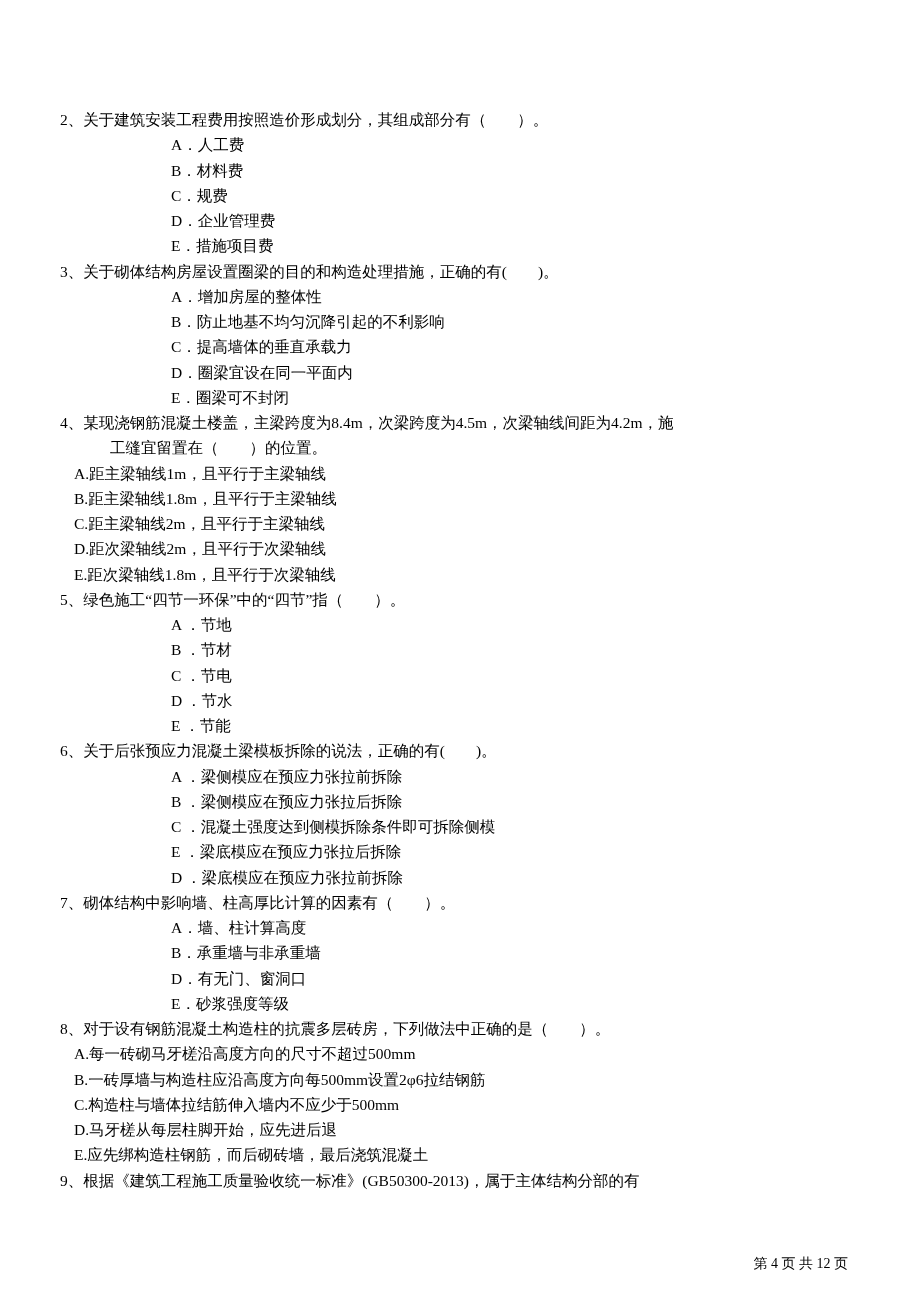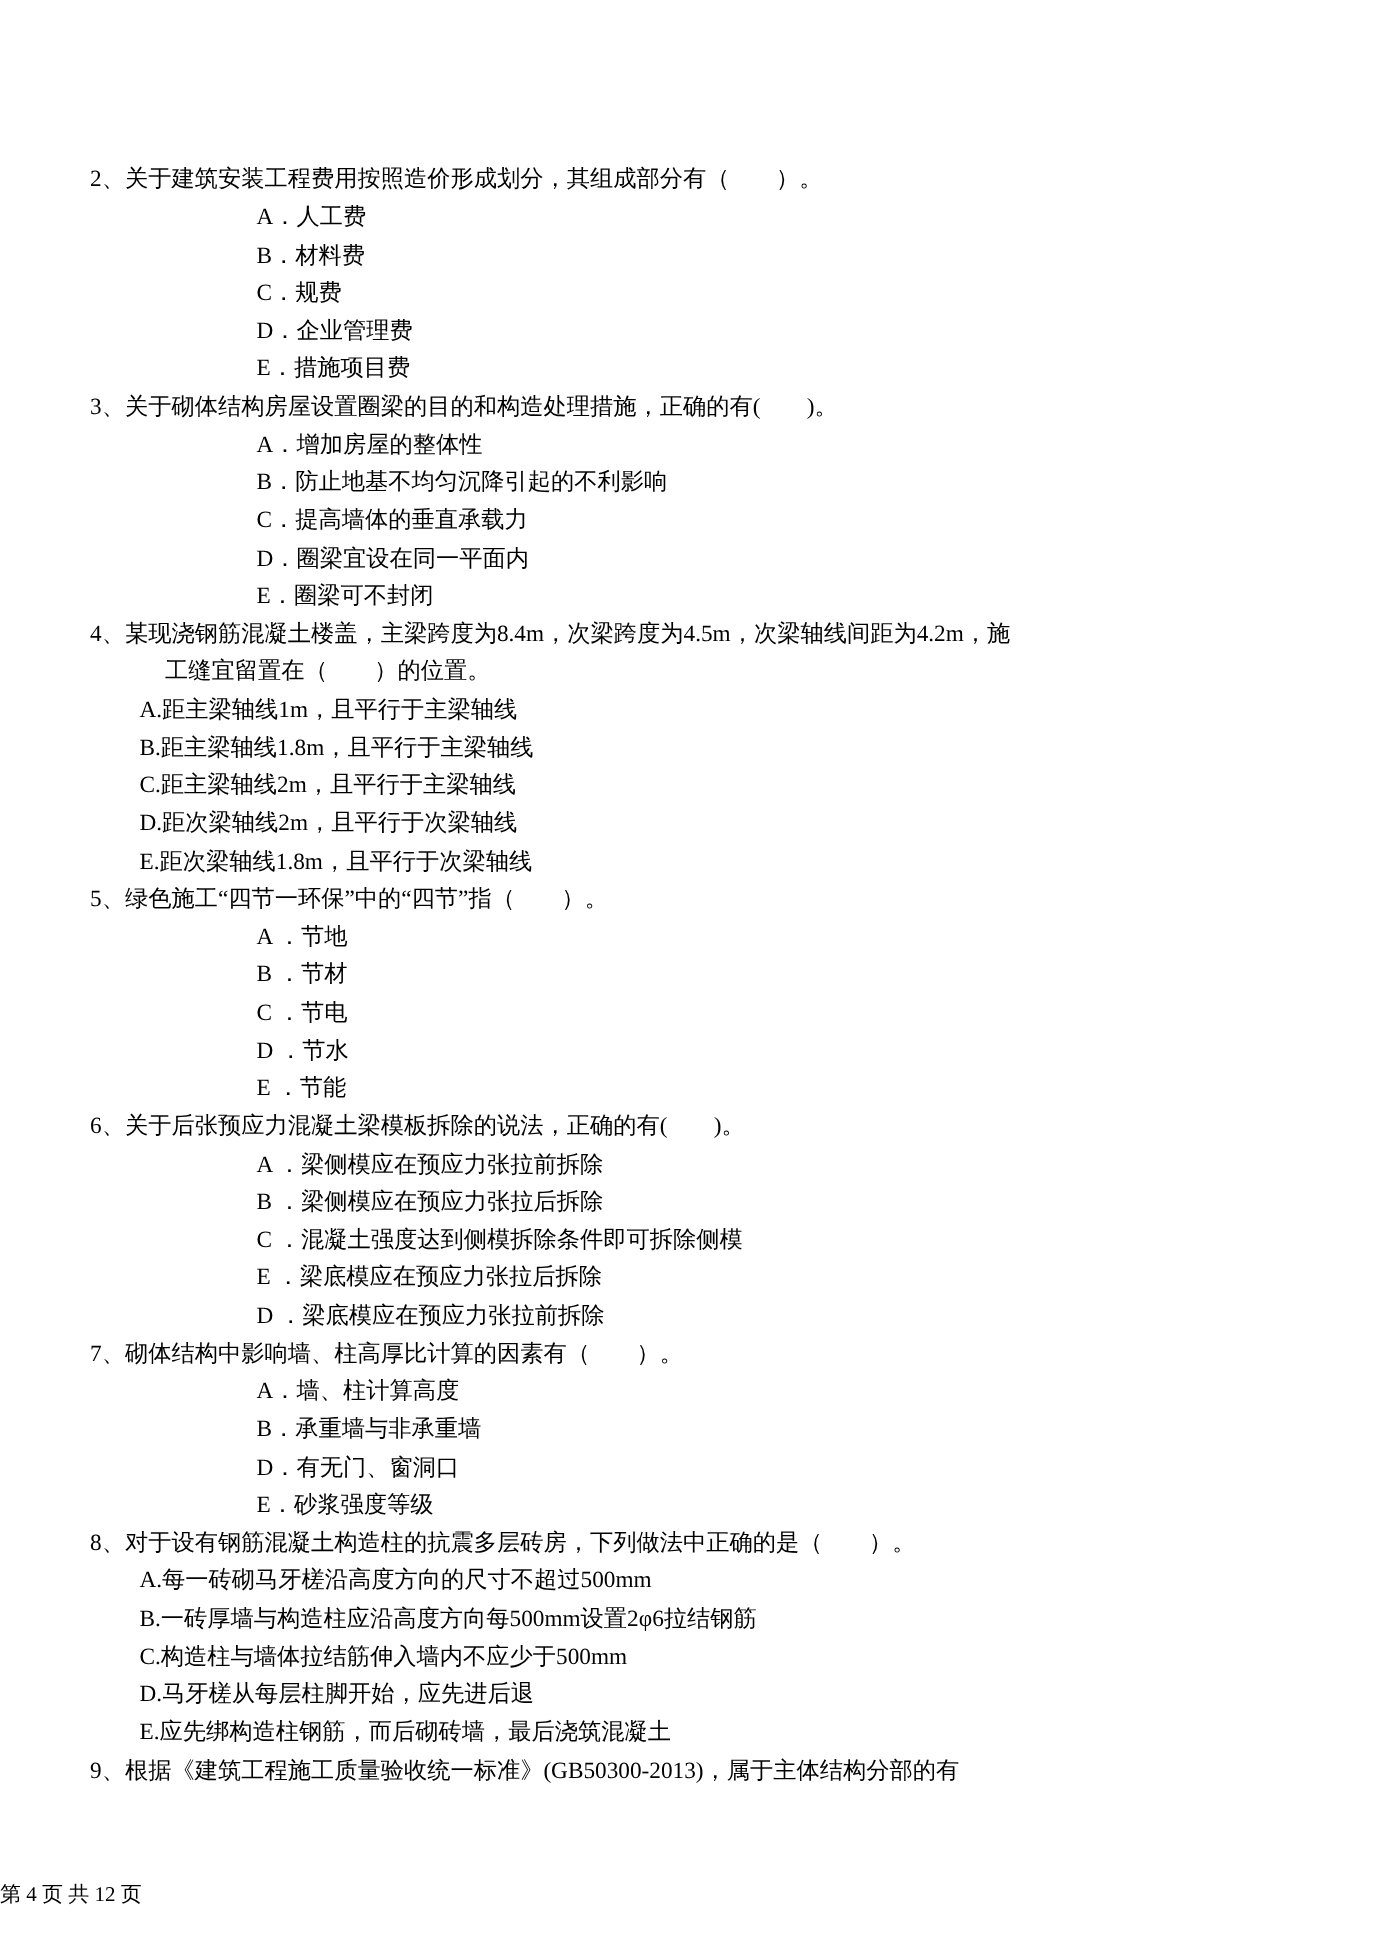--- a/index.html
+++ b/index.html
@@ -29,29 +29,29 @@
   .q-cont {
     margin-left: 110px;
     margin-right: 90px;
     text-align: justify;
   }
   .opt {
     margin-left: 171px;
     font-family: "SimSun", "宋体", serif;
   }
   .opt2 {
-    margin-left: 93px;
+    margin-left: 74px;
     font-family: "SimSun", "宋体", serif;
   }
   .footer {
     position: absolute;
     bottom: 26px;
     left: 0;
     width: 848px;
-    text-align: left;
+    text-align: right;
     font-size: 14px;
     font-family: "SimSun", "宋体", serif;
     color: #000;
   }
 </style>
 </head>
 <body>
 
 <div class="page">
 

